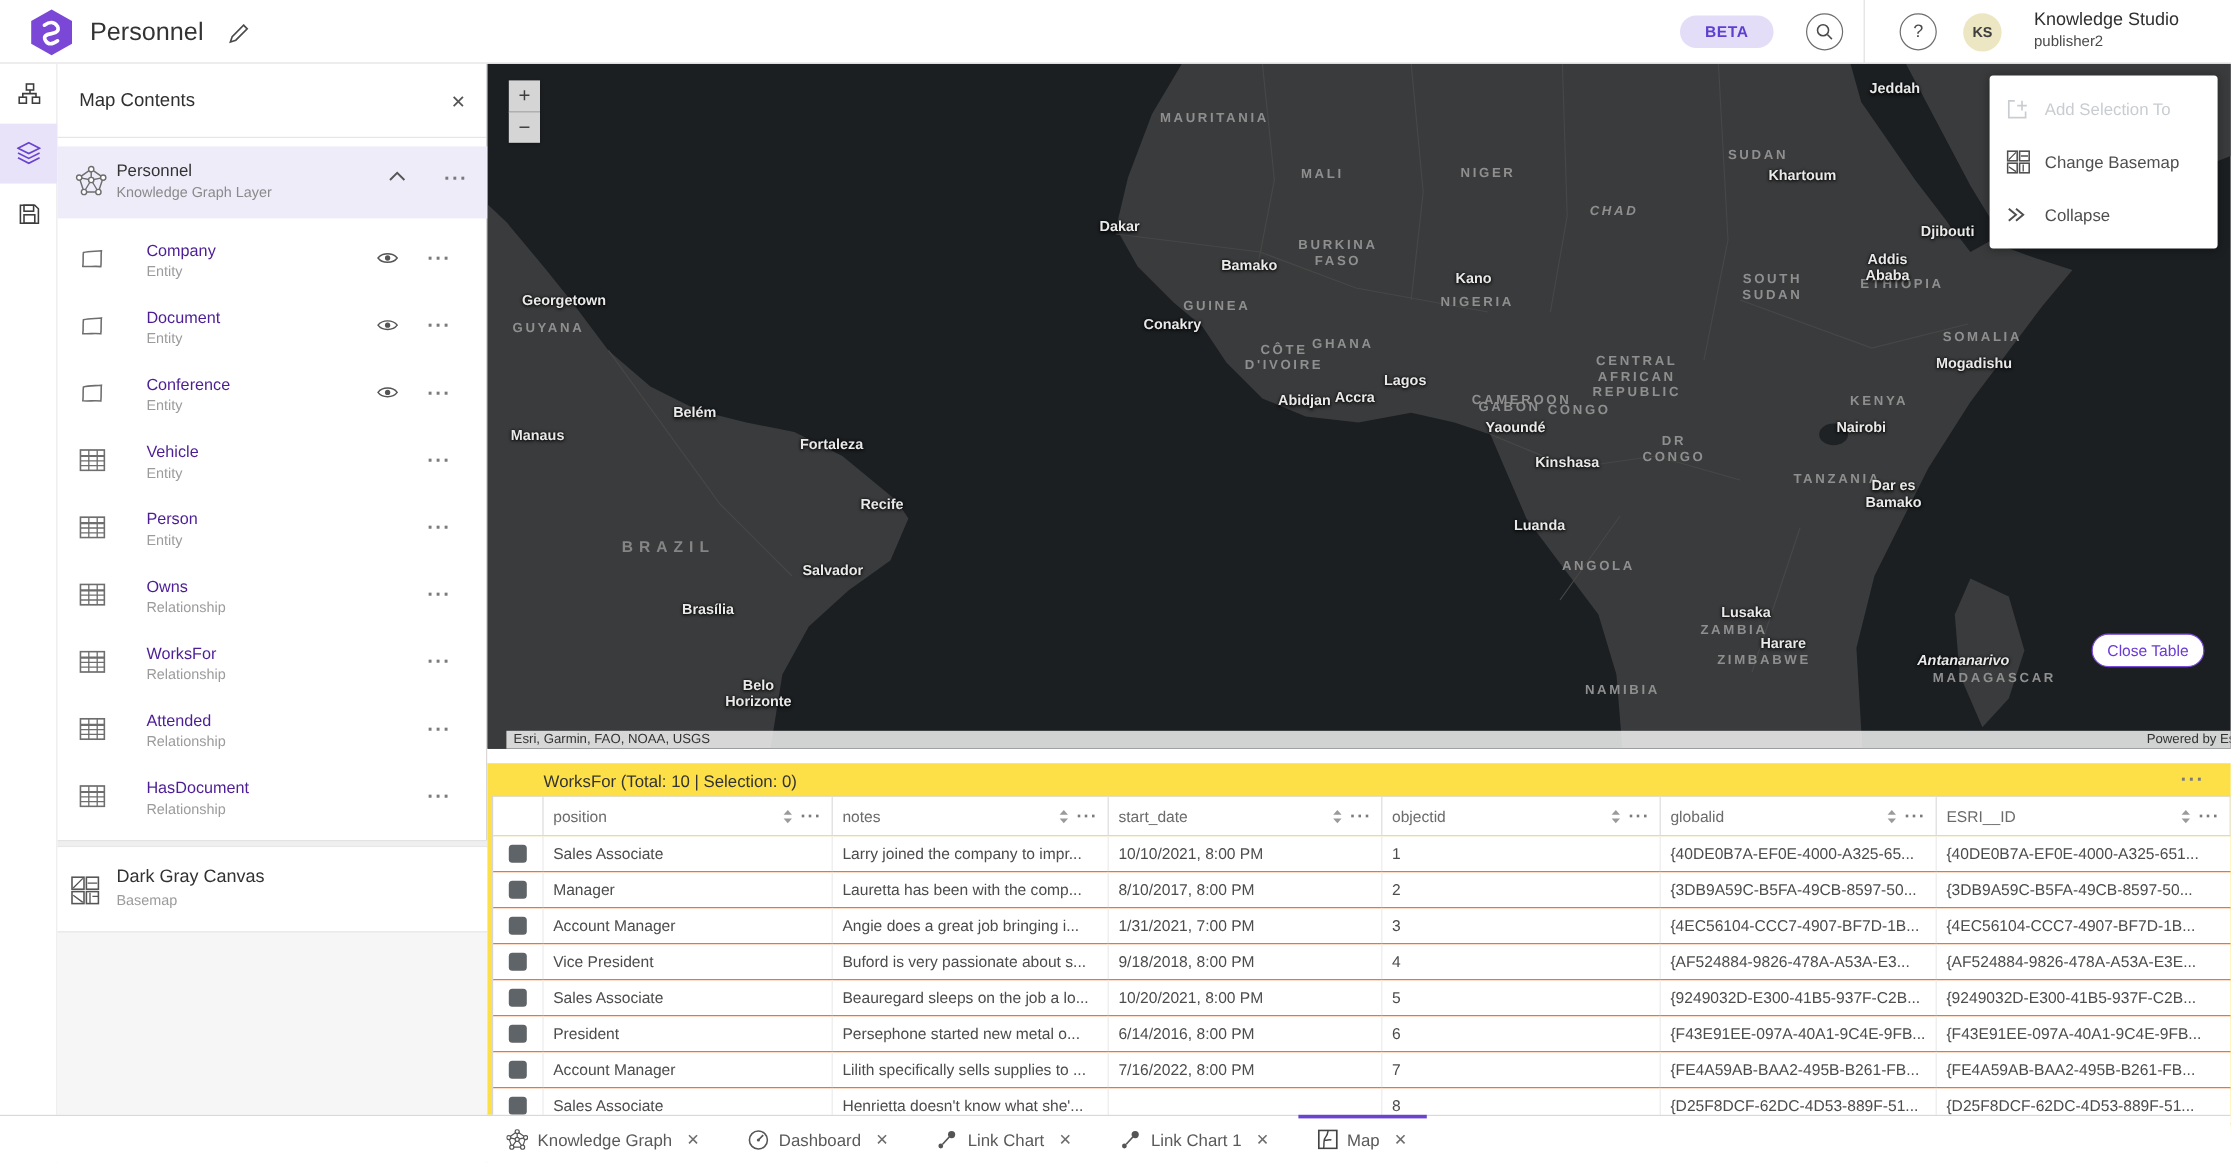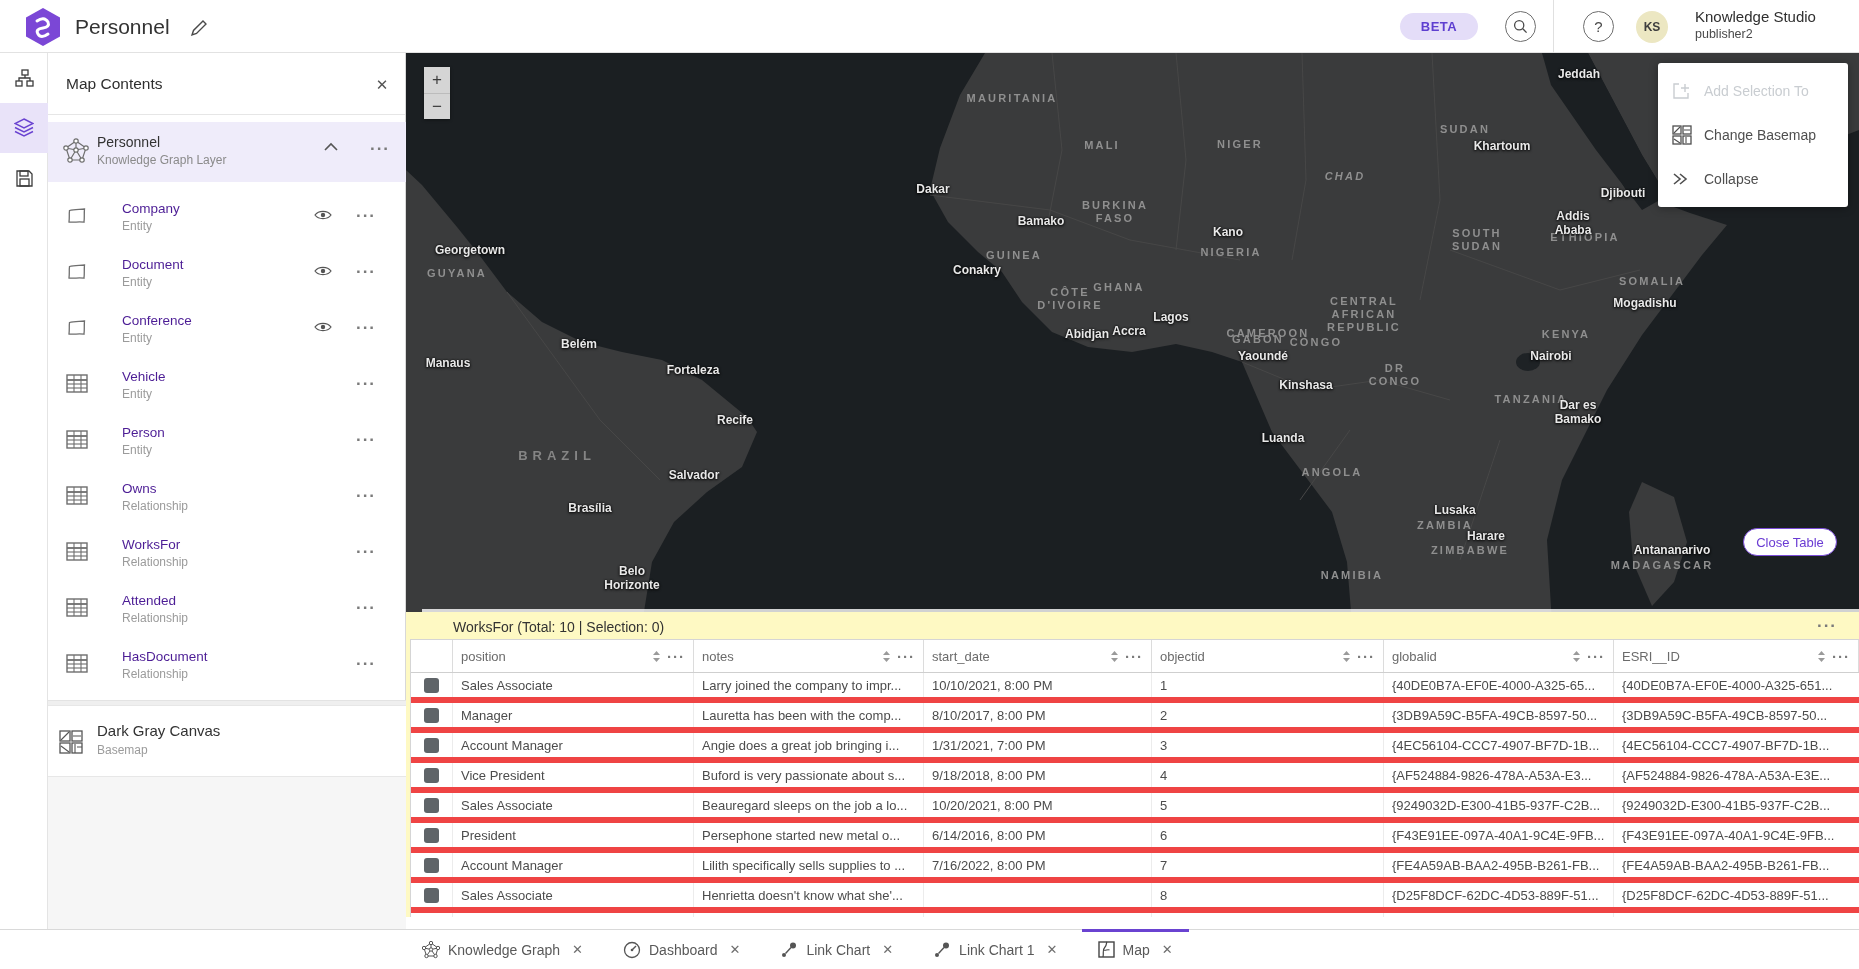--- a/index.html
+++ b/index.html
@@ -68,26 +68,26 @@
   #attr-right { position:absolute; right:6px; top:1px; }
   #close-table-btn { position:absolute; left:1337px; top:475px; width:94px; height:28px; background:#fff; border:1px solid #7b4dd8; border-radius:15px; color:#6a3bd3; font-size:13px; display:flex; align-items:center; justify-content:center; cursor:pointer; z-index:13; }
 
   
   #ctx-menu { position:absolute; left:1658px; top:63px; width:190px; background:#fff; border-radius:3px; box-shadow:0 1px 8px rgba(0,0,0,.35); z-index:50; padding:6px 0; }
   .menu-item { height:44px; display:flex; align-items:center; padding:0 14px; cursor:pointer; font-size:14px; color:#4f4f4f; }
   .menu-item .mi-icon { width:20px; margin-right:12px; display:flex; }
   .menu-item.disabled { color:#c9cdd1; cursor:default; }
 
   
-  #table-panel { position:absolute; left:406px; top:612px; width:1453px; height:305px; background:#fef9c3; z-index:20; overflow:hidden; }
+  #table-panel { position:absolute; left:406px; top:636px; width:1453px; height:305px; background:#fde047; z-index:20; overflow:hidden; }
   #table-titlebar { position:absolute; left:0; top:0; width:100%; height:27px; }
   #table-title { position:absolute; left:47px; top:7px; font-size:14px; color:#333; }
   #table-dots { position:absolute; right:22px; top:5px; }
   #grid { position:absolute; left:4px; top:27px; width:1449px; border:1px solid #d5d5d5; border-right:none; border-bottom:none; }
-  .t-row { display:flex; height:30px; border-bottom:6px solid #ef4444; background:#fff; }
+  .t-row { display:flex; height:30px; border-bottom:1px solid #ef4444; background:#fff; }
   .t-row.header { height:33px; border-bottom:1px solid #cfcfcf; }
   .t-cell { flex:none; display:flex; align-items:center; padding:0 8px; font-size:13px; color:#4c4c4c; border-right:1px solid #ececec; overflow:hidden; white-space:nowrap; }
   .t-row.header .t-cell { color:#6b6b6b; border-right:1px solid #dcdcdc; }
   .hdr-label { flex:1 1 auto; overflow:hidden; }
   .c0 { width:42px; justify-content:center; }
   .c1 { width:241px; } .c2 { width:230px; } .c3 { width:228px; } .c4 { width:232px; } .c5 { width:230px; }
   .c6 { width:245px; flex:1 1 auto; border-right:none; }
   .chk { width:15px; height:15px; background:#5f6468; border-radius:3px; cursor:pointer; flex:none; }
   .sort-icon { margin-left:4px; margin-right:6px; flex:none; cursor:pointer; display:flex; }
   .hdr-dots { font-size:15px; }
@@ -403,21 +403,21 @@
         <div class="map-label city" style="left: 681px; top: 281px;">Abidjan</div>
         <div class="map-label city" style="left: 857px; top: 303px;">Yaoundé</div>
         <div class="map-label city" style="left: 1239px; top: 250px;">Mogadishu</div>
         <div class="map-label city" style="left: 1145px; top: 303px;">Nairobi</div>
         <div class="map-label city" style="left: 900px; top: 332px;">Kinshasa</div>
         <div class="map-label city" style="left: 1172px; top: 359px;">Dar es
 Bamako</div>
         <div class="map-label city" style="left: 877px; top: 385px;">Luanda</div>
         <div class="map-label city" style="left: 1049px; top: 457px;">Lusaka</div>
         <div class="map-label city" style="left: 1080px; top: 483px;">Harare</div>
-        <div class="map-label city" style="left: 1266px; top: 497px;">Antananarivo</div>
+        <div class="map-label city" style="left: 1230px; top: 497px; font-style: italic;">Antananarivo</div>
         <div class="map-label city" style="left: 64px; top: 197px;">Georgetown</div>
         <div class="map-label city" style="left: 42px; top: 310px;">Manaus</div>
         <div class="map-label city" style="left: 173px; top: 291px;">Belém</div>
         <div class="map-label city" style="left: 287px; top: 317px;">Fortaleza</div>
         <div class="map-label city" style="left: 329px; top: 367px;">Recife</div>
         <div class="map-label city" style="left: 288px; top: 422px;">Salvador</div>
         <div class="map-label city" style="left: 184px; top: 455px;">Brasília</div>
         <div class="map-label city" style="left: 226px; top: 525px;">Belo
 Horizonte</div>
       </div>

